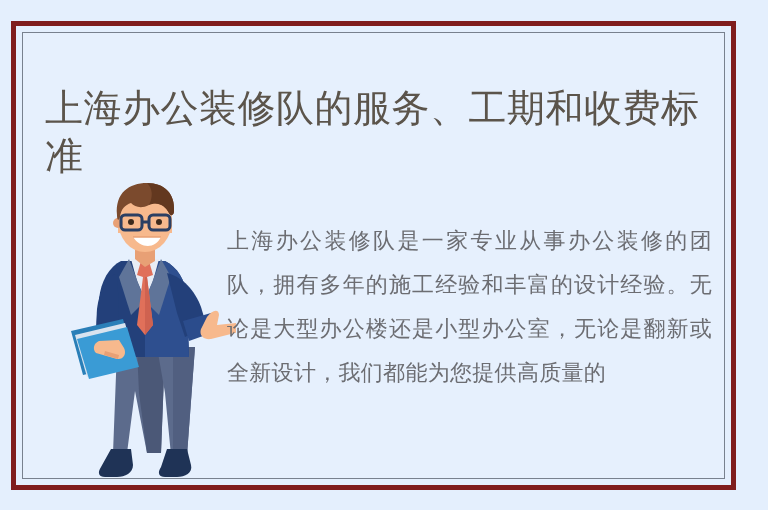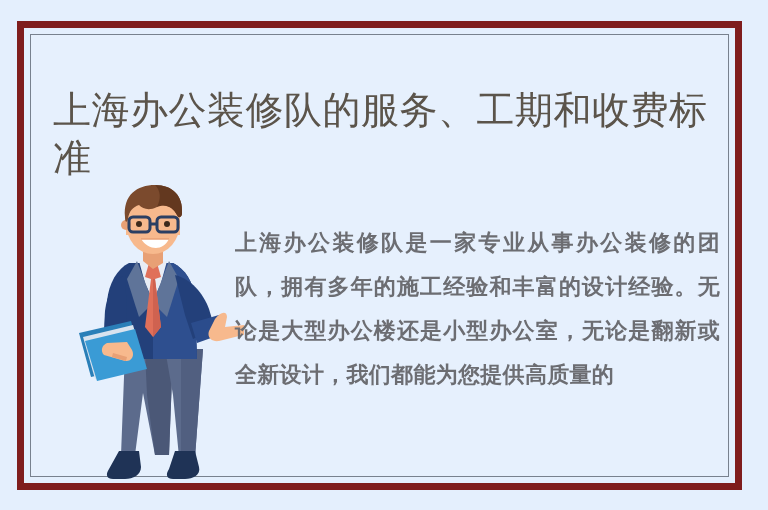--- a/index.html
+++ b/index.html
@@ -9,26 +9,26 @@
   body {
     width: 768px;
     height: 510px;
     background: #e4effd;
     font-family: "Liberation Sans", "DejaVu Sans", sans-serif;
     overflow: hidden;
   }
 
   #card {
     position: absolute;
-    left: 17px;
+    left: 11px;
     top: 21px;
     width: 725px;
     height: 469px;
     box-sizing: border-box;
-    border: 7px solid #7f1d1d;
+    border: 5px solid #7f1d1d;
     background: #e4effd;
   }
 
   #inner-frame {
     position: absolute;
     left: 6px;
     top: 6px;
     right: 6px;
     bottom: 6px;
     box-sizing: border-box;
@@ -67,21 +67,21 @@
   #illustration svg { display: block; width: 100%; height: 100%; }
 
   #body-text {
     position: absolute;
     left: 204px;
     top: 16px;
     width: 485px;
     font-size: 22px;
     line-height: 44px;
     color: #6c6d72;
-    font-weight: 700;
+    font-weight: 400;
     letter-spacing: 0.3px;
     text-align: justify;
     text-justify: inter-character;
   }
 </style>
 </head>
 <body>
 
 <div id="card">
   <div id="inner-frame">

